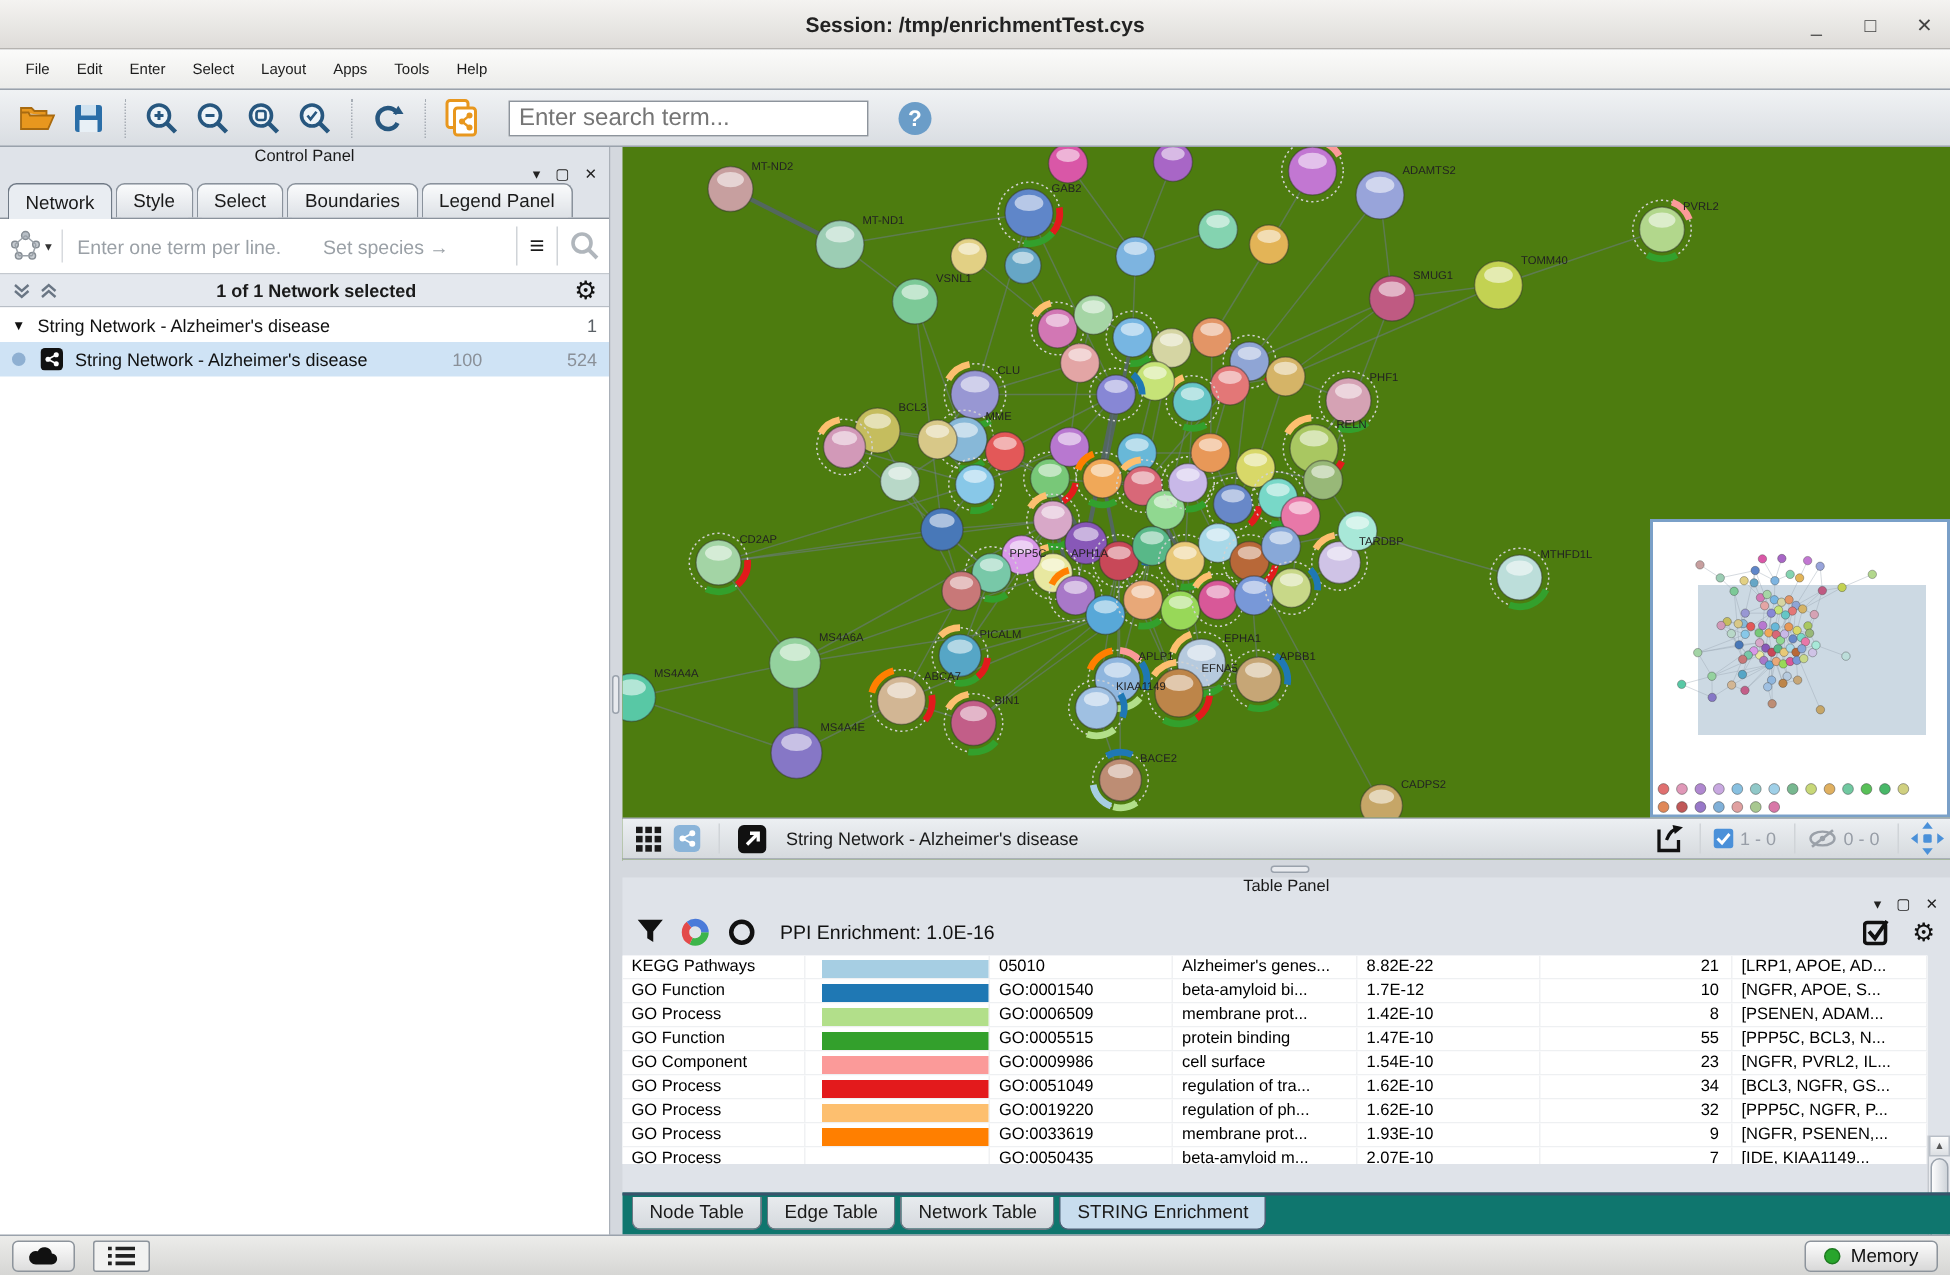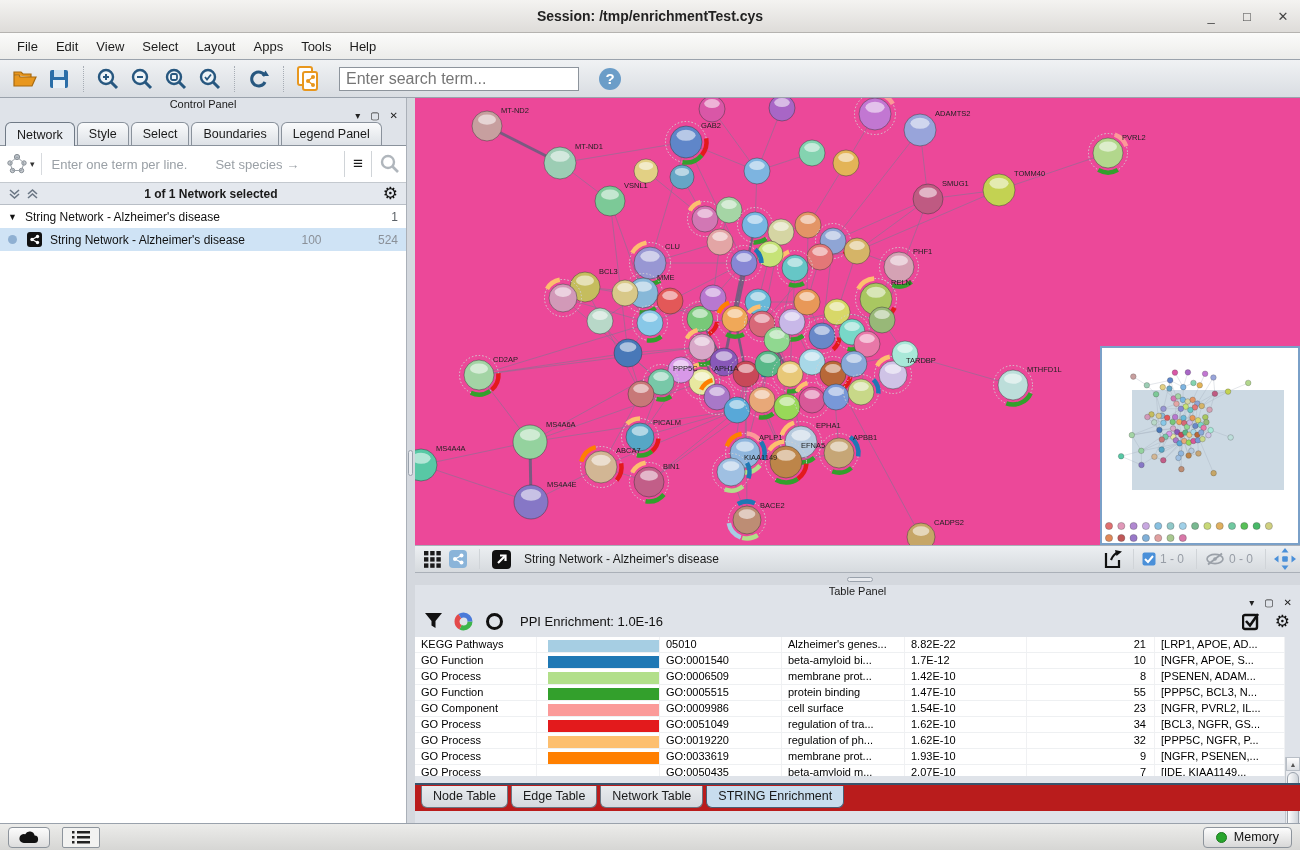--- a/index.html
+++ b/index.html
@@ -12,21 +12,21 @@
     background:linear-gradient(#f4f3f1,#dedcd9); border-bottom:1px solid #b5b3b0;
     display:flex; align-items:center; justify-content:center; }
   .titlebar .title { font-size:14px; font-weight:bold; color:#222; }
   .winbtns { position:absolute; right:10px; top:0; height:33px; display:flex; align-items:center; gap:22px; }
   .winbtns span { font-size:13px; color:#444; cursor:default; width:14px; text-align:center; }
 
   
   .menubar { position:absolute; left:0; top:33px; width:1300px; height:27px;
     background:linear-gradient(#fbfbfa,#ececea); border-bottom:1px solid #9aa2ac;
     display:flex; align-items:center; padding-left:10px; gap:4px; }
-  .menubar .mi { font-size:13px; color:#1c1c1c; padding:3px 7px; }
+  .menubar .mi { font-size:10px; color:#1c1c1c; padding:3px 7px; }
 
   
   .maintoolbar { position:absolute; left:0; top:60px; width:1300px; height:38px;
     background:linear-gradient(#f0f2f4,#d9dde2); border-bottom:1px solid #9aa2ac;
     display:flex; align-items:center; padding-left:8px; }
   .tbtn { width:34px; height:30px; display:flex; align-items:center; justify-content:center; border-radius:3px; }
   .tsep { width:1px; height:26px; margin:0 7px; border-left:1px dotted #a7adb5; }
   .search-input { width:240px; height:24px; border:1px solid #8d949c; background:#fff;
     font-size:16px; padding:0 6px; margin-left:14px; font-family:"Liberation Sans",sans-serif;}
   .helpbtn { margin-left:14px; }
@@ -58,21 +58,21 @@
   .caret { font-size:9px; color:#111; margin-right:8px; }
   .bluedot { width:9px; height:9px; border-radius:50%; background:#8fb0d2; margin-right:10px; }
 
   
   .v-divider { position:absolute; left:407px; top:98px; width:8px; height:725px; background:#d4d8de; }
   .v-grip { position:absolute; left:1px; top:352px; width:5px; height:26px; border:1px solid #9aa2ac; border-radius:3px; background:#e8eaee; }
   .h-divider { position:absolute; left:415px; top:573px; width:885px; height:12px; background:#d4d8de; }
   .h-grip { position:absolute; left:432px; top:4px; width:26px; height:5px; border:1px solid #9aa2ac; border-radius:3px; background:#e8eaee; }
 
   
-  .net-canvas { position:absolute; left:415px; top:98px; width:885px; height:476px; background:#ec4899; overflow:hidden; }
+  .net-canvas { position:absolute; left:415px; top:98px; width:885px; height:476px; background:#4d7c0f; overflow:hidden; }
   .net-canvas svg.main { position:absolute; left:0; top:0; }
   .overview { position:absolute; left:685px; top:248px; width:200px; height:199px;
     background:#fff; border:2px solid #7aa0c8; }
   .net-toolbar { position:absolute; left:415px; top:545px; width:885px; height:28px;
     background:linear-gradient(#eceff2,#d6dade); border-top:1px solid #aab0b8; border-bottom:1px solid #aab0b8;
     display:flex; align-items:center; padding:0 4px; }
   .net-toolbar .title { font-size:12px; color:#1a1a1a; margin-left:10px; }
   .ntbtn { width:26px; height:22px; display:flex; align-items:center; justify-content:center; }
   .counter { font-size:12px; color:#979da6; margin:0 4px; }
   .nt-right { margin-left:auto; display:flex; align-items:center; }
@@ -88,22 +88,22 @@
   .tbl-rows { width:870px; height:139px; overflow:hidden; background:#fff; position:relative; }
   .trow { height:16px; display:flex; border-bottom:1px solid #eef0f2; background:#fff; }
   .tc { font-size:11px; color:#000; padding:1px 0 0 6px; border-right:1px solid #f0f1f3; white-space:nowrap; overflow:hidden; }
   .tc.num { text-align:right; padding-right:8px; }
   .swatch { height:12px; margin:2px 5px 0 5px; width:112px; }
   .vscroll { position:absolute; right:0; top:172px; width:15px; height:139px; background:#e9ebef; border-left:1px solid #c3c8ce; }
   .varrow { height:14px; display:flex; align-items:center; justify-content:center; font-size:7px; color:#555;
     background:linear-gradient(#fdfdfd,#dcdfe3); border:1px solid #b8bec6; }
   .vthumb { position:absolute; left:1px; top:15px; width:12px; height:58px; border:1px solid #9aa2ac; border-radius:6px;
     background:linear-gradient(90deg,#fdfdfd,#cfd4da); }
-  .table-tabs { position:absolute; left:0; bottom:12px; width:885px; height:28px; border-top:2px solid #39536b;
-    background:#b91c1c; display:flex; align-items:flex-start; padding:1px 0 0 6px; gap:3px; }
+  .table-tabs { position:absolute; left:0; bottom:0; width:885px; height:28px; border-top:2px solid #39536b;
+    background:#0f766e; display:flex; align-items:flex-start; padding:1px 0 0 6px; gap:3px; }
   .btab { font-size:12.5px; color:#1a1a1a; padding:3px 11px 4px; border:1px solid #6b7682; border-top:none;
     border-radius:0 0 6px 6px; background:linear-gradient(#e8ebee,#d5d9de); }
   .btab.active { background:#c8ddee; border-color:#4a5f74; }
 
   
   .statusbar { position:absolute; left:0; top:823px; width:1300px; height:27px;
     background:linear-gradient(#ececea,#d6d6d4); border-top:1px solid #9aa2ac;
     display:flex; align-items:center; padding:0 8px; }
   .sbtn { height:21px; display:flex; align-items:center; justify-content:center; padding:0 9px;
     border:1px solid #8d949c; border-radius:4px; background:linear-gradient(#fcfcfc,#dddddd); margin-right:12px; }
@@ -122,21 +122,21 @@
     <div class="winbtns">
       <span>_</span>
       <span>□</span>
       <span>✕</span>
     </div>
   </div>
 
   <div class="menubar" id="menubar">
       <span class="mi">File</span>
       <span class="mi">Edit</span>
-      <span class="mi">View</span>
+      <span class="mi">Enter</span>
       <span class="mi">Select</span>
       <span class="mi">Layout</span>
       <span class="mi">Apps</span>
       <span class="mi">Tools</span>
       <span class="mi">Help</span>
     </div>
 
   <div class="maintoolbar">
     <div class="tbtn">
       <svg width="24" height="20">

